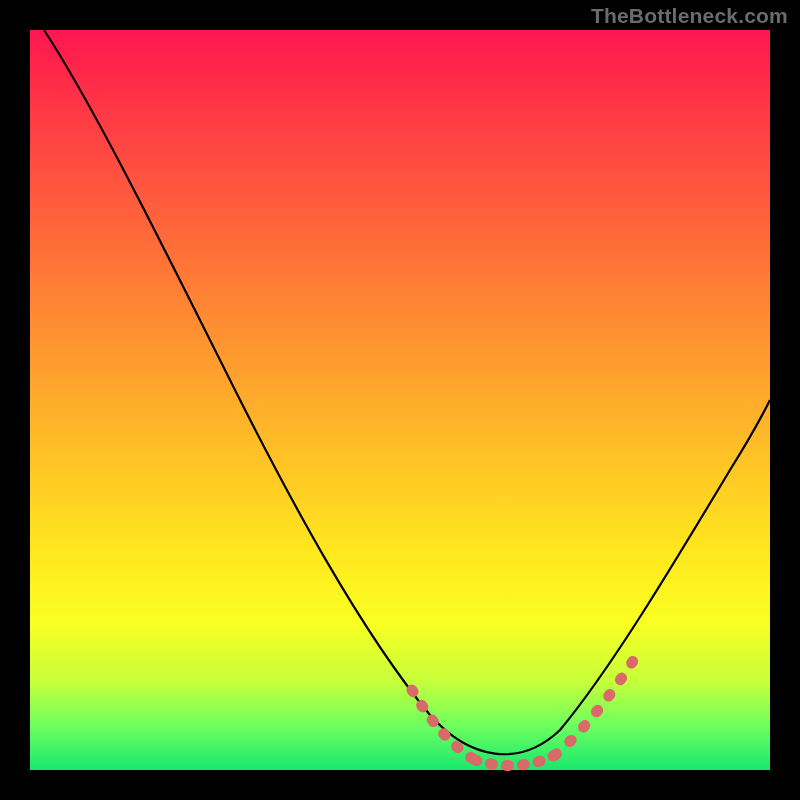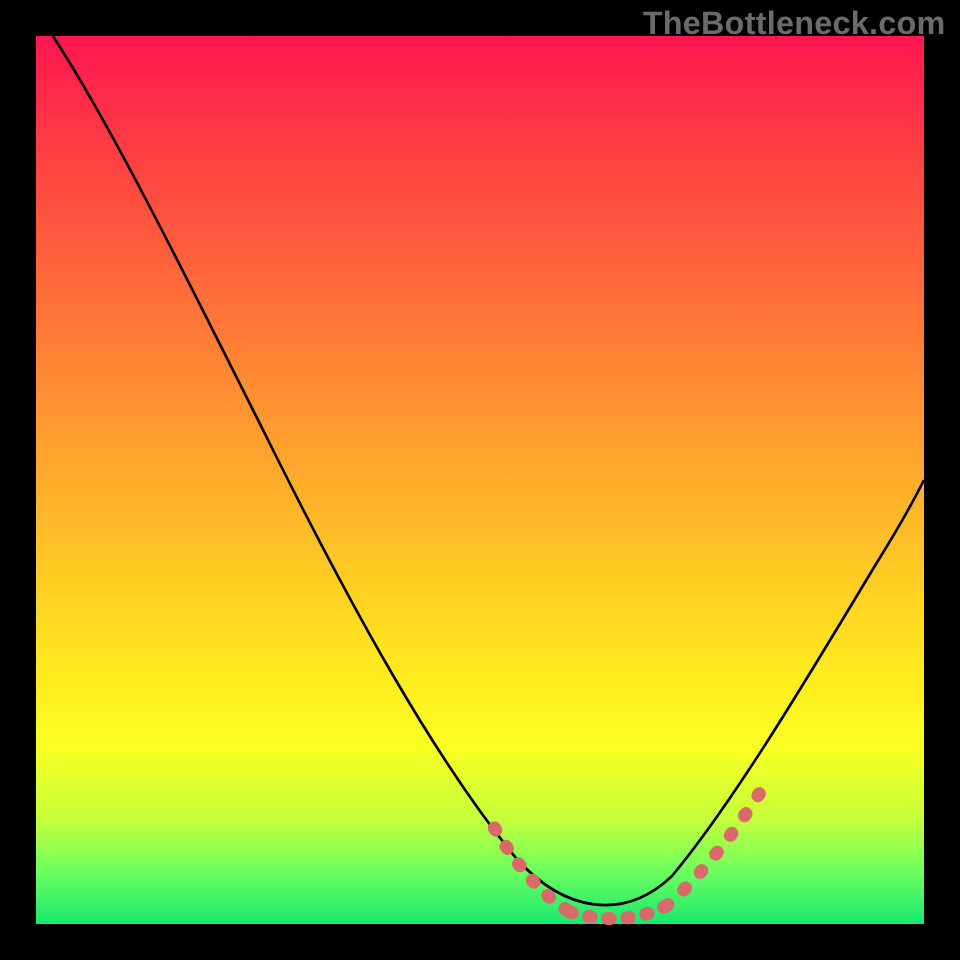--- a/index.html
+++ b/index.html
@@ -17,21 +17,21 @@
     top: 0;
     width: 800px;
     height: 800px;
     background: #000;
   }
   .watermark {
     position: absolute;
     top: 4px;
     right: 12px;
     color: #6b6b6b;
-    font-size: 27px;
+    font-size: 21px;
     font-weight: bold;
     letter-spacing: 0.2px;
     user-select: none;
   }
   .plot-area {
     position: absolute;
     left: 30px;
     top: 30px;
     width: 740px;
     height: 740px;

